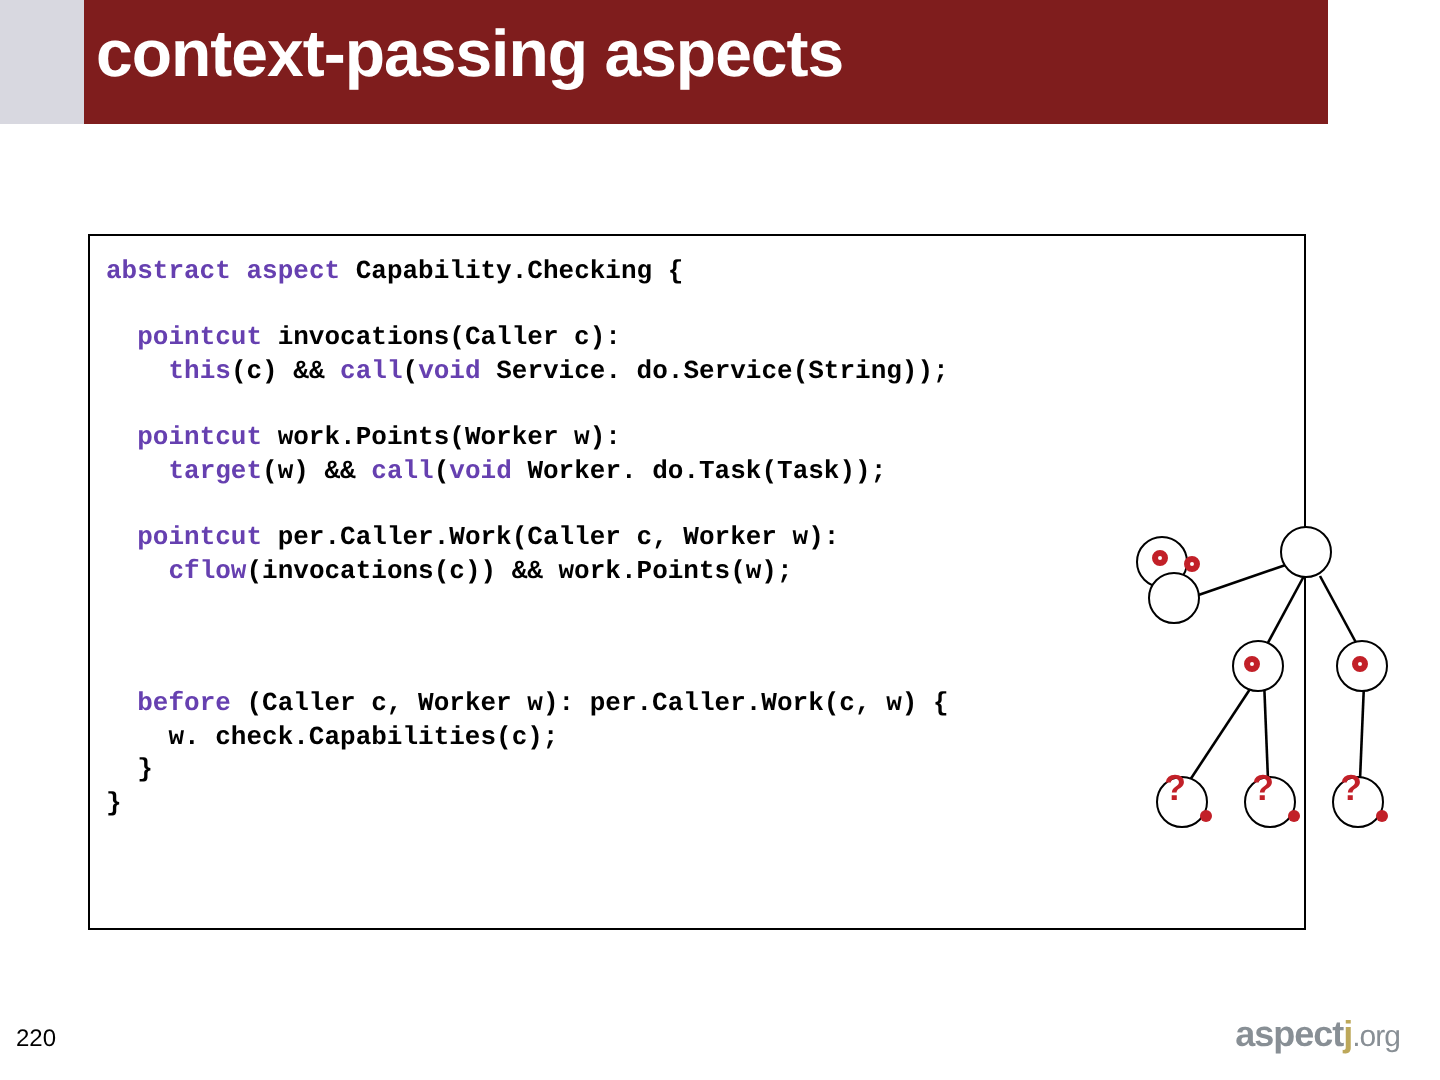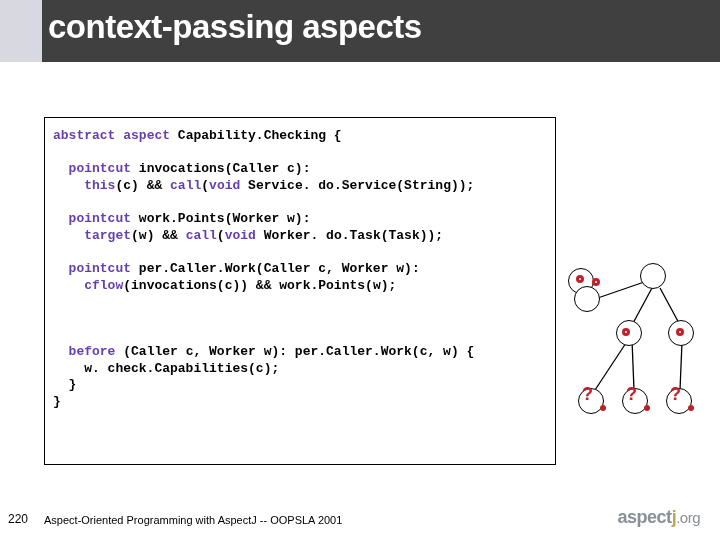--- a/index.html
+++ b/index.html
@@ -1,32 +1,32 @@
 <!DOCTYPE html>
 <html><head>
 <meta charset="utf-8">
 <style>
   * { box-sizing: border-box; margin: 0; padding: 0; }
   html, body { width: 720px; height: 540px; overflow: hidden; font-family: Arial, Helvetica, sans-serif; background: #fff; }
   .slide { position: relative; width: 720px; height: 540px; background: #fff; }
   .title-bar {
-    position: absolute; top: 0; left: 0; width: 720px; height: 62px;
-    background: #404040;
+    position: absolute; top: 0; left: 0; width: 664px; height: 62px;
+    background: #7f1d1d;
   }
   .title-left {
     position: absolute; top: 0; left: 0; width: 42px; height: 62px;
     background: #d8d8e0;
   }
   .title-text {
     position: absolute; top: 8px; left: 48px;
     font-size: 33px; font-weight: bold; color: #fff;
     letter-spacing: -0.5px;
   }
   .code-box {
-    position: absolute; top: 117px; left: 44px; width: 512px; height: 348px;
+    position: absolute; top: 117px; left: 44px; width: 609px; height: 348px;
     border: 1px solid #000; background: #fff;
     padding: 10px 8px;
   }
   .code-box pre {
     font-family: "Courier New", Courier, monospace;
     font-size: 13px; font-weight: bold; color: #000;
     line-height: 1.28; white-space: pre;
   }
   .kw { color: #6640b0; }
   .slide-number {
@@ -103,17 +103,16 @@
     <div class="sm-fill" style="top:145px;left:40px"></div>
     <div class="sm-fill" style="top:145px;left:84px"></div>
     <div class="sm-fill" style="top:145px;left:128px"></div>
 
     <div class="qmark" style="top:124px;left:22px">?</div>
     <div class="qmark" style="top:124px;left:66px">?</div>
     <div class="qmark" style="top:124px;left:110px">?</div>
   </div>
 
   <div class="slide-number">220</div>
-  <div class="footer-text">Aspect-Oriented Programming with AspectJ -- OOPSLA 2001</div>
   <div class="logo">
     <span>aspect</span><span class="j">j</span><span class="org">.org</span>
   </div>
 </div>
 
 </body></html>

